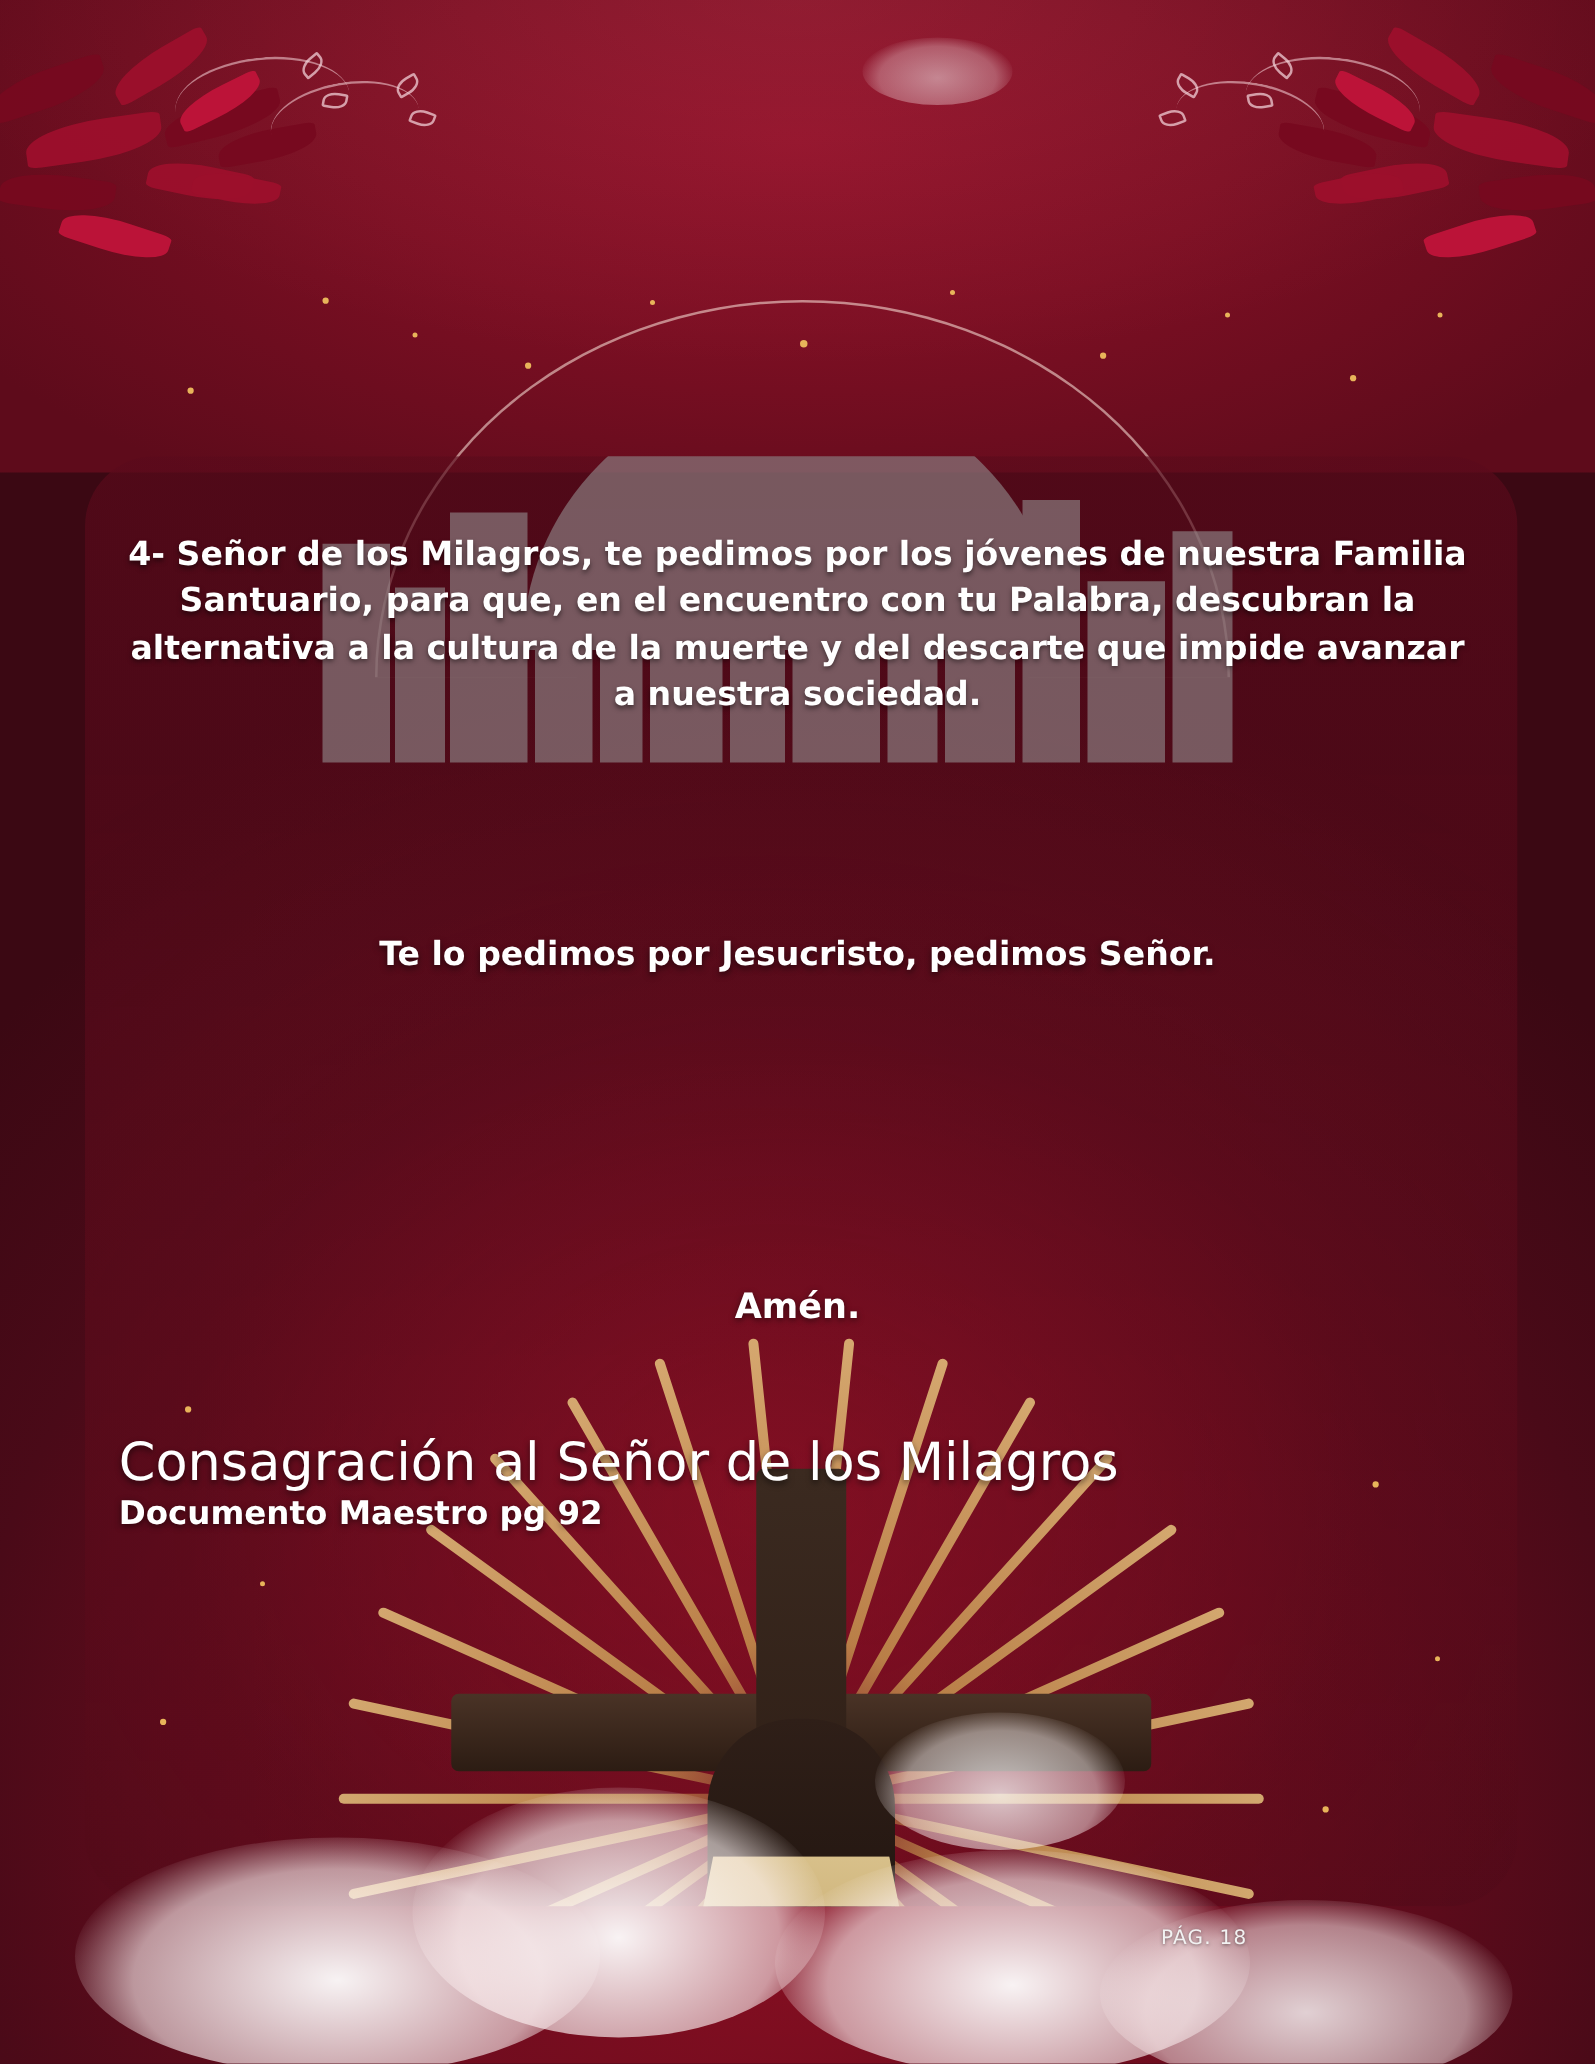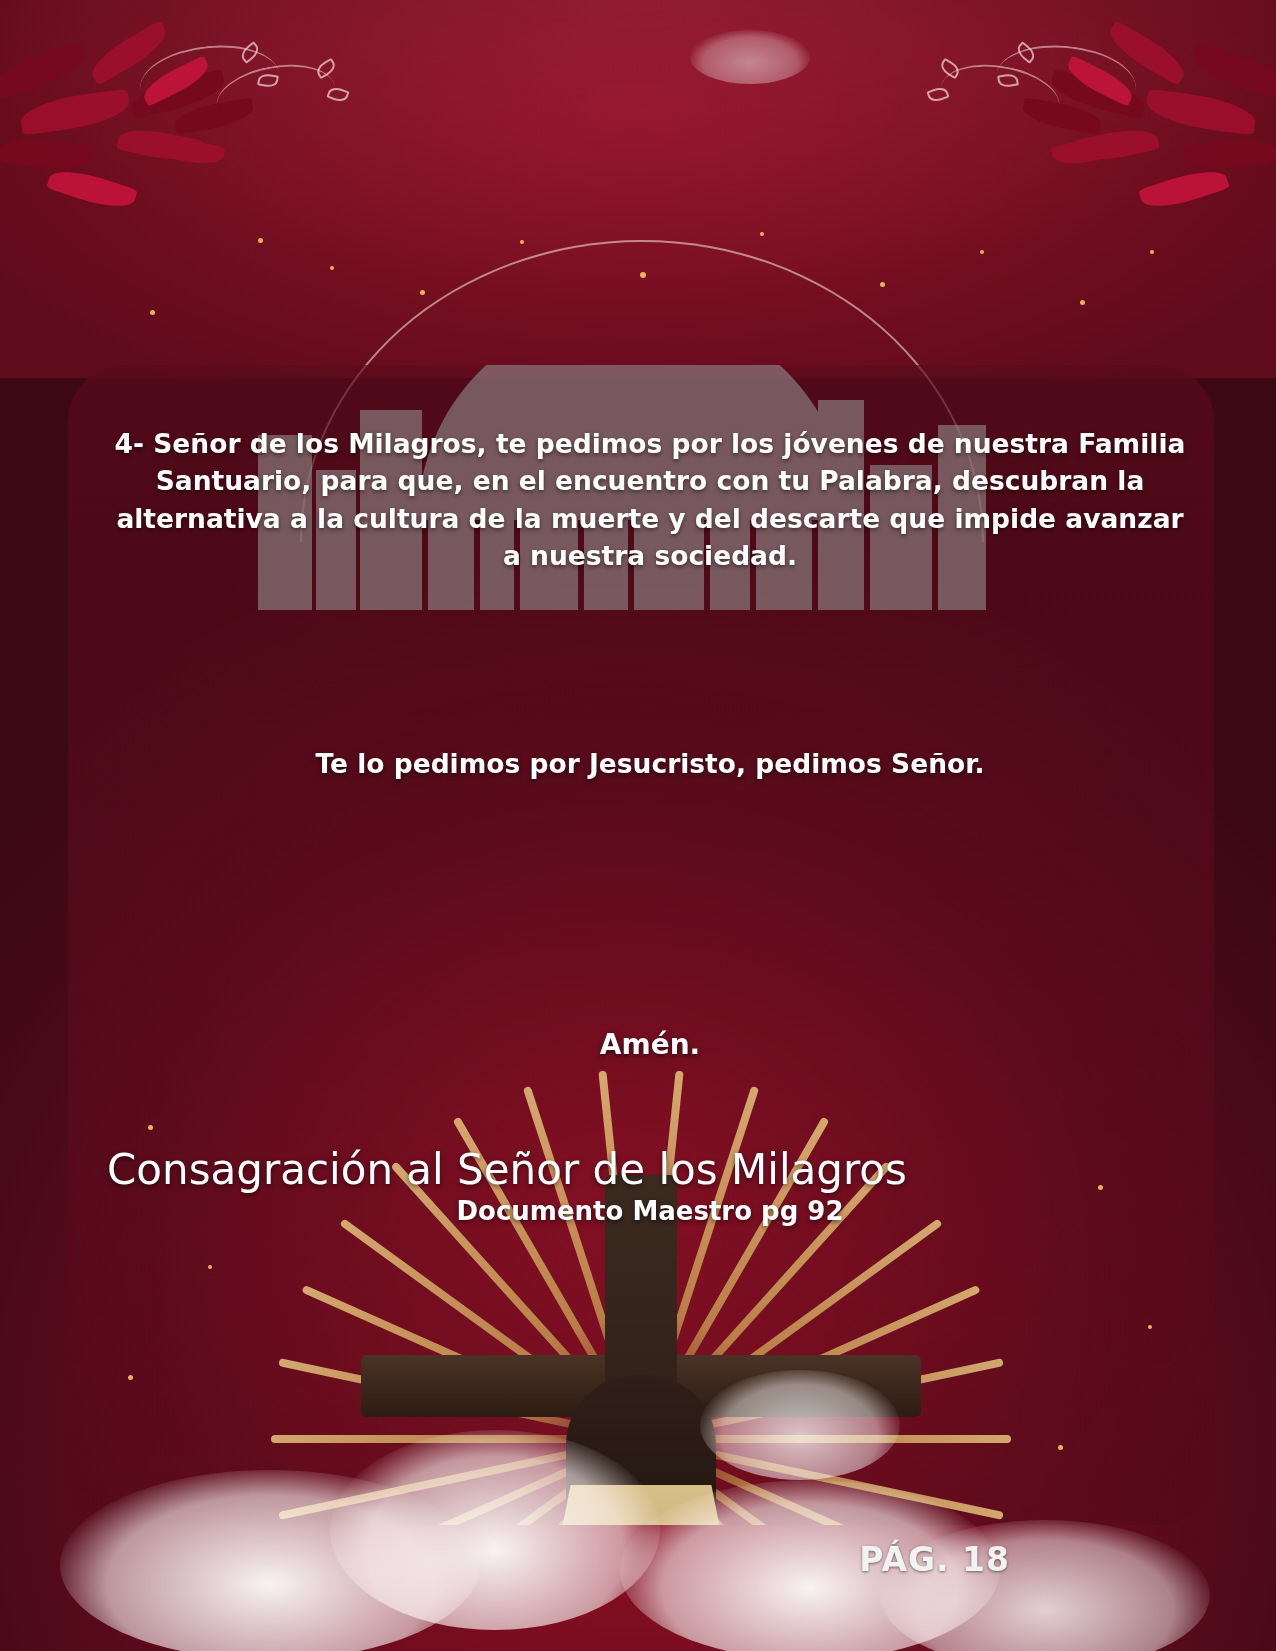--- a/index.html
+++ b/index.html
@@ -221,21 +221,21 @@
   
   .cloud {
     position: absolute;
     background: radial-gradient(ellipse at 50% 60%, rgba(255,255,255,0.95) 0%, rgba(255,245,245,0.6) 55%, rgba(255,235,235,0) 75%);
     border-radius: 50%;
   }
 
   
   .content {
     position: absolute;
-    left: 12px; top: 0;
+    left: 0; top: 0;
     width: 1056px;
     height: 1651px;
     pointer-events: none;
   }
   .content > * { pointer-events: auto; }
 
   .intention {
     position: absolute;
     left: 95px;
     top: 398px;
@@ -297,35 +297,34 @@
     font-size: 42px;
     font-weight: normal;
     font-family: "DejaVu Sans", sans-serif;
     text-shadow: 0 2px 5px rgba(0,0,0,0.55);
   }
   .doc-ref {
     position: absolute;
     left: 95px;
     top: 1196px;
     width: 1086px;
-    text-align: center;
     color: #ffffff;
     font-size: 26px;
     font-weight: bold;
     font-family: "DejaVu Sans", sans-serif;
     text-shadow: 0 2px 5px rgba(0,0,0,0.55);
   }
 
   .page-num {
     position: absolute;
     right: 58px;
     top: 1540px;
     color: #f2f2f2;
-    font-size: 33px;
-    font-weight: bold;
+    font-size: 16px;
+    font-weight: normal;
     letter-spacing: 1px;
     font-family: "DejaVu Sans", sans-serif;
     text-shadow: 0 1px 3px rgba(0,0,0,0.5);
   }
 </style>
 </head>
 <body>
 
 <div class="page">
 

